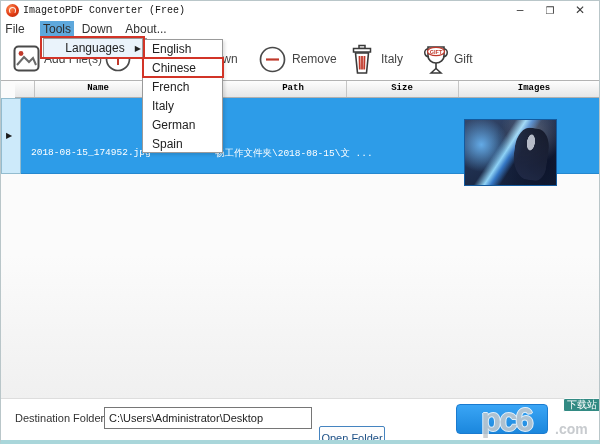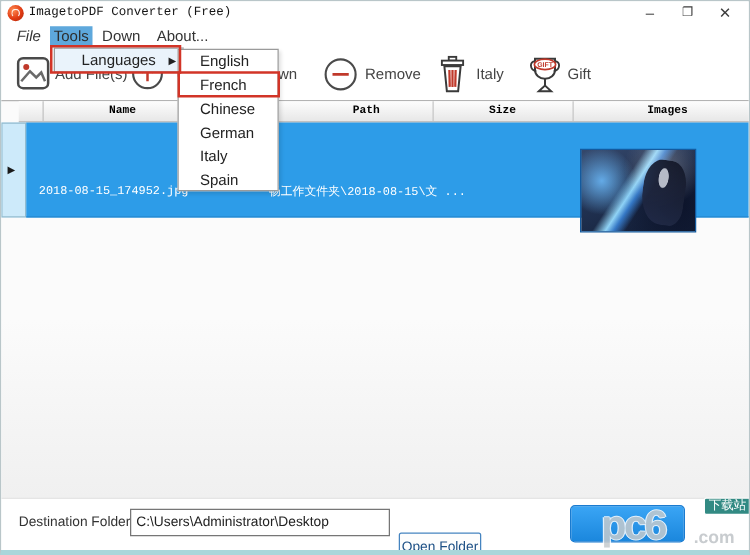--- a/index.html
+++ b/index.html
@@ -17,21 +17,21 @@
     border-radius:50%; border:1.5px solid rgba(255,255,255,.9); border-bottom-color:transparent; }
   .title-text { position:absolute; left:22px; top:0; height:20px; line-height:20px;
     font-family:"Liberation Mono", monospace; font-size:10px; color:#141414; }
   .winbtn { position:absolute; top:0; width:26px; height:20px; text-align:center;
     line-height:19px; font-size:12px; color:#3c3c3c; }
   .btn-min{ right:66px; } .btn-max{ right:36px; font-size:10px; } .btn-close{ right:6px; }
   
   .menubar { position:absolute; left:0; top:20px; width:100%; height:17px; background:#fff; }
   .menu-item { position:absolute; top:0; height:17px; line-height:17px; text-align:center;
     font-size:12px; color:#333; }
-  .m-file{ left:8px; width:28px;font-style:italic; } .m-tools{ left:39px; width:34px; background:#5ea8dc; color:#2d2d2d; }
+  .m-file{ left:0; width:28px; } .m-tools{ left:39px; width:34px; background:#5ea8dc; color:#2d2d2d; }
   .m-help{ left:80px; width:32px; } .m-about{ left:119px; width:52px; }
   
   .toolbar { position:absolute; left:0; top:37px; width:100%; height:42px; background:#fff; }
   .tb-icon { position:absolute; }
   .tb-label { position:absolute; top:14px; font-size:12px; color:#444; }
   
   .table-area { position:absolute; left:0; top:79px; width:100%; height:318px;
     background:linear-gradient(#fbfbfb 55%, #f0f0f0); border-top:1px solid #b3b3b3; }
   .grid-header { position:absolute; left:14px; top:0; width:596px; height:17px;
     background:linear-gradient(#fdfdfd,#e7e7e7); border-bottom:1px solid #b0b0b0; }
@@ -80,21 +80,21 @@
     text-shadow:-1px 0 #fff,1px 0 #fff,0 -1px #fff,0 1px #fff; }
   .wm-badge { position:absolute; right:0; top:1px; background:#0f766e; color:#fff;
     font-size:10px; line-height:12px; padding:0 3px; border:1px solid #fff; border-radius:2px; }
   
   .tools-panel { position:absolute; left:42px; top:37px; width:104px; height:20px;
     background:#eaf3fb; border:1px solid #9a9a9a; z-index:50; }
   .tools-item { width:100%; height:100%; line-height:18px; text-align:center; font-size:12px; color:#222; }
   .sub-arrow { position:absolute; right:5px; top:5px; font-size:8px; color:#222; }
   .lang-panel { position:absolute; left:141px; top:38px; width:81px; height:114px;
     background:#fff; border:1px solid #9a9a9a; z-index:50; box-shadow:2px 2px 3px rgba(0,0,0,.12); }
-  .lang-item { height:19px; line-height:19px; padding-left:17px; font-size:12px; color:#222; }
+  .lang-item { height:19px; line-height:19px; padding-left:9px; font-size:12px; color:#222; }
   .red-box { position:absolute; border:2px solid #d23427; z-index:60; }
   .rb-languages { left:39px; top:35px; width:105px; height:23px; }
   .rb-chinese  { left:141px; top:56px; width:82px; height:21px; }
 </style>
 </head>
 <body>
 
 <div class="win">
 
   <div class="titlebar">
@@ -196,23 +196,23 @@
     <div class="wm-badge">下载站</div>
   </div>
 
   <div class="tools-panel">
     <div class="tools-item">Languages</div>
     <div class="sub-arrow">▶</div>
   </div>
 
   <div class="lang-panel">
     <div class="lang-item">English</div>
+    <div class="lang-item">Chinese</div>
     <div class="lang-item">French</div>
-    <div class="lang-item">Chinese</div>
+    <div class="lang-item">Italy</div>
     <div class="lang-item">German</div>
-    <div class="lang-item">Italy</div>
     <div class="lang-item">Spain</div>
   </div>
 
   <div class="red-box rb-languages"></div>
   <div class="red-box rb-chinese"></div>
 
 </div>
 
 </body></html>

